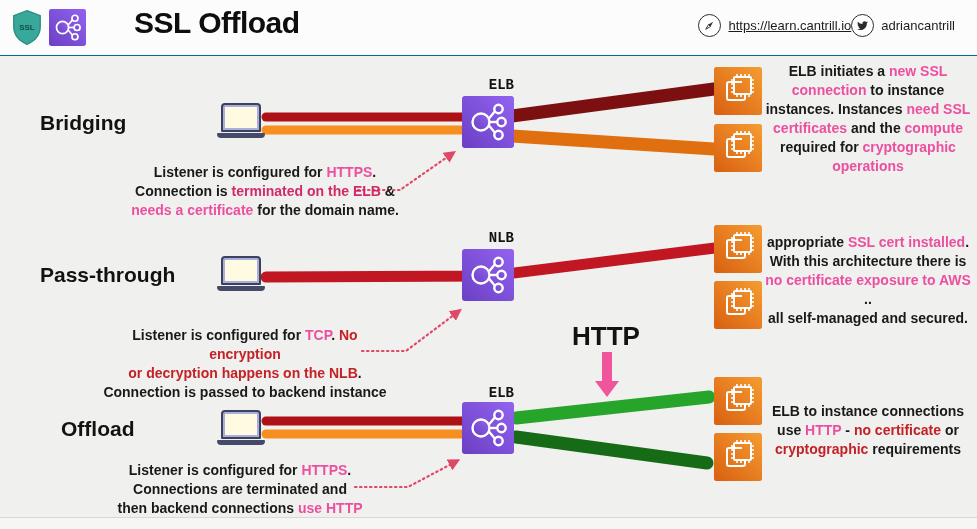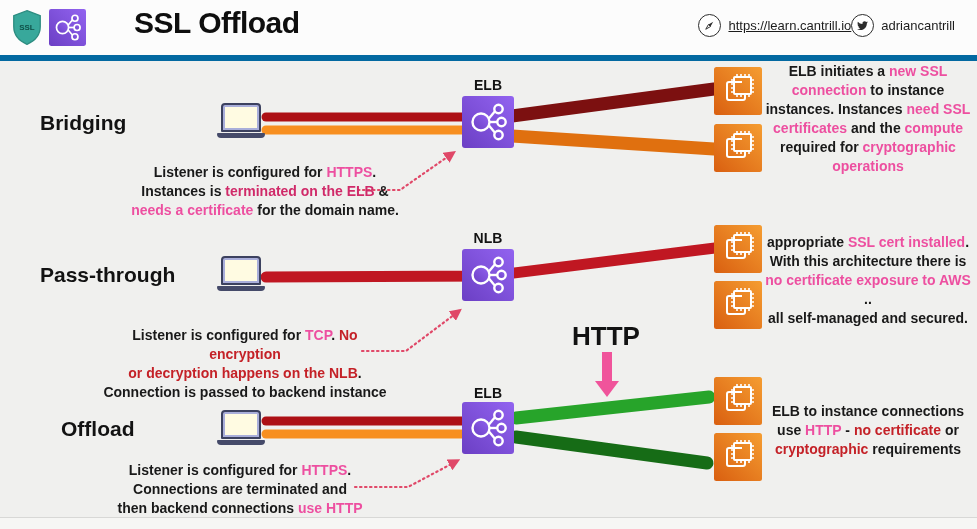--- a/index.html
+++ b/index.html
@@ -1,33 +1,33 @@
 <!DOCTYPE html>
 <html><head>
 <meta charset="utf-8">
 <style>
   html,body{margin:0;padding:0;background:#fff;}
   .canvas{position:relative;width:977px;height:529px;background:#f0f0ee;
           font-family:"Liberation Sans",sans-serif;overflow:hidden;}
 
   
   .header{position:absolute;top:0;left:0;width:977px;height:55px;background:#fcfcfc;
-          border-bottom:6px solid #0369a1;}
+          border-bottom:1px solid #0369a1;}
   .header-icons{position:absolute;left:12px;top:9px;display:flex;align-items:center;gap:7px;}
   .page-title{position:absolute;left:88px;top:6px;font-size:30px;font-weight:800;color:#0e0e0e;letter-spacing:-.5px;margin-left:46px;}
   .badges{position:absolute;right:22px;top:14px;display:flex;align-items:center;}
   .badge{display:flex;align-items:center;gap:7px;font-size:13px;color:#1c1c1c;cursor:pointer;}
   .badge a{color:#1c1c1c;text-decoration:underline;}
   .ring{width:23px;height:23px;border:1.6px solid #2c2c2c;border-radius:50%;
         display:flex;align-items:center;justify-content:center;box-sizing:border-box;background:#fff;}
 
   
   .abs{position:absolute;}
   .row-label{position:absolute;left:40px;font-size:21px;font-weight:800;color:#121212;}
-  .lb-label{position:absolute;width:52px;text-align:center;font-size:14px;font-weight:800;color:#121212;}
+  .lb-label{position:absolute;width:52px;text-align:right;font-size:14px;font-weight:800;color:#121212;font-family:Liberation Mono, monospace;}
   .svg-layer{position:absolute;left:0;top:0;z-index:1;}
   .icon{z-index:2;}
 
   
   .laptop{position:absolute;width:48px;z-index:2;}
   .lap-screen{width:40px;height:29px;margin:0 auto;background:#a9aeda;border:2.5px solid #3c415f;
               border-radius:4px 4px 1px 1px;padding:2px;box-sizing:border-box;}
   .lap-display{width:100%;height:100%;background:#fffbe2;}
   .lap-base{width:48px;height:5px;background:#454a69;border-radius:1px 1px 4px 4px;margin-top:1px;}
 
@@ -229,21 +229,21 @@
     <rect width="48" height="48" rx="2.5" fill="url(#ec2grad)"></rect>
     <g stroke="#fff" stroke-width="2" fill="none">
       <path d="M28 15 h-13 a2 2 0 0 0 -2 2 v14 a2 2 0 0 0 2 2 h14 a2 2 0 0 0 2 -2 v-3"></path>
       <rect x="20" y="10" width="17" height="17" rx="1"></rect>
       <path d="M23 10 v-3 M27 10 v-3 M31 10 v-3 M35 10 v-3 M23 30 v-3 M27 30 v-3 M31 30 v-3 M35 30 v-3 M20 13 h-3 M20 17 h-3 M20 21 h-3 M20 25 h-3 M40 13 h-3 M40 17 h-3 M40 21 h-3 M40 25 h-3" stroke-width="1.6"></path>
     </g>
   </svg>
 
   <div class="note" style="left:105px;top:163px;width:320px;">
       <div><span class="c-k">Listener is configured for </span><span class="c-pink">HTTPS</span><span class="c-k">.</span></div>
-      <div><span class="c-k">Instances is </span><span class="c-crimson">terminated on the ELB</span><span class="c-k"> &amp;</span></div>
+      <div><span class="c-k">Connection is </span><span class="c-crimson">terminated on the ELB</span><span class="c-k"> &amp;</span></div>
       <div><span class="c-pink">needs a certificate</span><span class="c-k"> for the domain name.</span></div>
     </div>
   <div class="note" style="left:95px;top:326px;width:300px;">
       <div><span class="c-k">Listener is configured for </span><span class="c-pink">TCP</span><span class="c-k">. </span><span class="c-red">No encryption</span></div>
       <div><span class="c-red">or decryption happens on the NLB</span><span class="c-k">.</span></div>
       <div><span class="c-k">Connection is passed to backend instance</span></div>
     </div>
   <div class="note" style="left:95px;top:461px;width:290px;">
       <div><span class="c-k">Listener is configured for </span><span class="c-pink">HTTPS</span><span class="c-k">.</span></div>
       <div><span class="c-k">Connections are terminated and</span></div>

